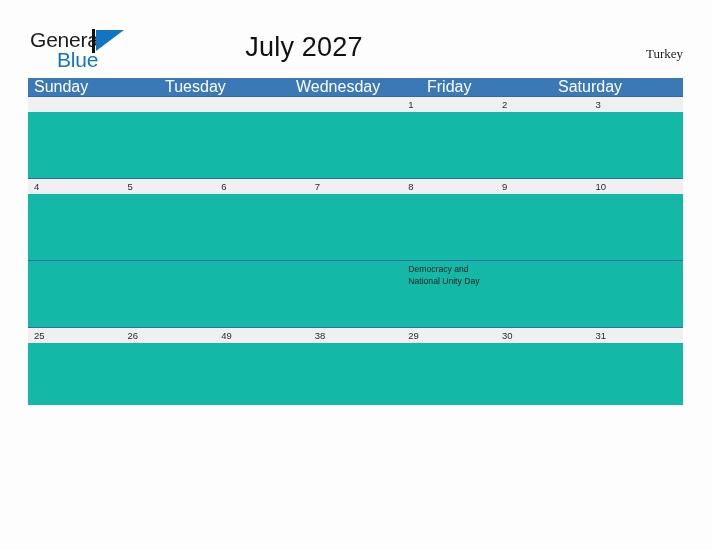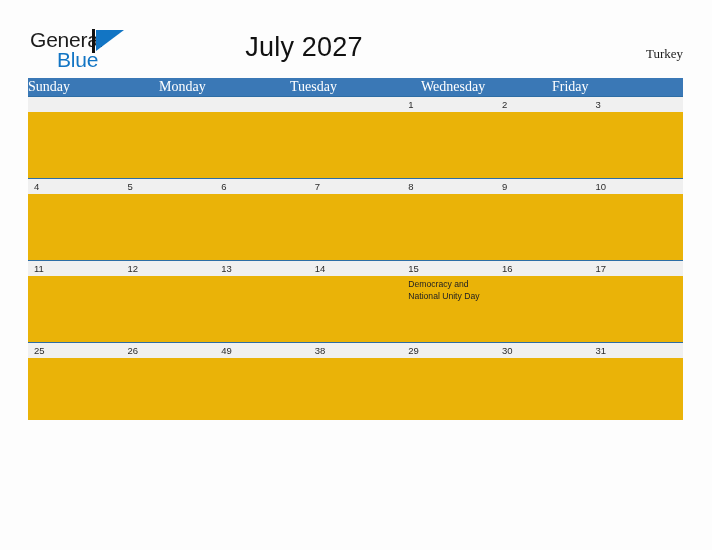--- a/index.html
+++ b/index.html
@@ -110,24 +110,25 @@
   }
   .dow-row {
     display: flex;
     width: 100%;
     height: 18px;
     background: #3a78b6;
   }
   .dow {
     flex: 1 1 0;
     color: #ffffff;
-    font-size: 14px;
+    font-size: 16px;
     line-height: 18px;
-    box-sizing: border-box;
-    font-family: Liberation Serif, serif;
+    padding-left: 6px;
+    box-sizing: border-box;
+    font-family: Liberation Sans, sans-serif;
     white-space: nowrap;
     overflow: hidden;
   }
 
   .week {
     width: 100%;
     position: relative;
   }
   .week-topline {
     width: 100%;
@@ -146,21 +147,21 @@
     line-height: 15px;
     color: #2b2b2b;
     padding-left: 6px;
     box-sizing: border-box;
     font-family: "Liberation Sans", sans-serif;
   }
   .ev-row {
     display: flex;
     width: 100%;
     height: 66px;
-    background: #eab308;
+    background: #14b8a6;
   }
   .ev {
     flex: 1 1 0;
     padding: 3px 6px 0 6px;
     box-sizing: border-box;
     font-size: 8.6px;
     line-height: 11.5px;
     color: #222222;
     font-family: "Liberation Sans", sans-serif;
     word-wrap: break-word;
@@ -186,24 +187,24 @@
     </div>
 
     <div class="cal-title">July 2027</div>
     <div class="country">Turkey</div>
   </div>
 
   <div class="cal">
 
     <div class="dow-row">
       <div class="dow">Sunday</div>
-      <div class="dow">Monday</div>
       <div class="dow">Tuesday</div>
       <div class="dow">Wednesday</div>
       <div class="dow">Friday</div>
+      <div class="dow">Saturday</div>
     </div>
 
     <div class="week">
       <div class="week-topline"></div>
       <div class="num-row">
         <div class="num"></div>
         <div class="num"></div>
         <div class="num"></div>
         <div class="num"></div>
         <div class="num">1</div>
@@ -238,29 +239,20 @@
         <div class="ev"></div>
         <div class="ev"></div>
         <div class="ev"></div>
         <div class="ev"></div>
         <div class="ev"></div>
       </div>
     </div>
 
     <div class="week">
       <div class="week-topline"></div>
-      <div class="num-row">
-        <div class="num">11</div>
-        <div class="num">12</div>
-        <div class="num">13</div>
-        <div class="num">14</div>
-        <div class="num">15</div>
-        <div class="num">16</div>
-        <div class="num">17</div>
-      </div>
       <div class="ev-row">
         <div class="ev"></div>
         <div class="ev"></div>
         <div class="ev"></div>
         <div class="ev"></div>
         <div class="ev">Democracy and National Unity Day</div>
         <div class="ev"></div>
         <div class="ev"></div>
       </div>
     </div>

